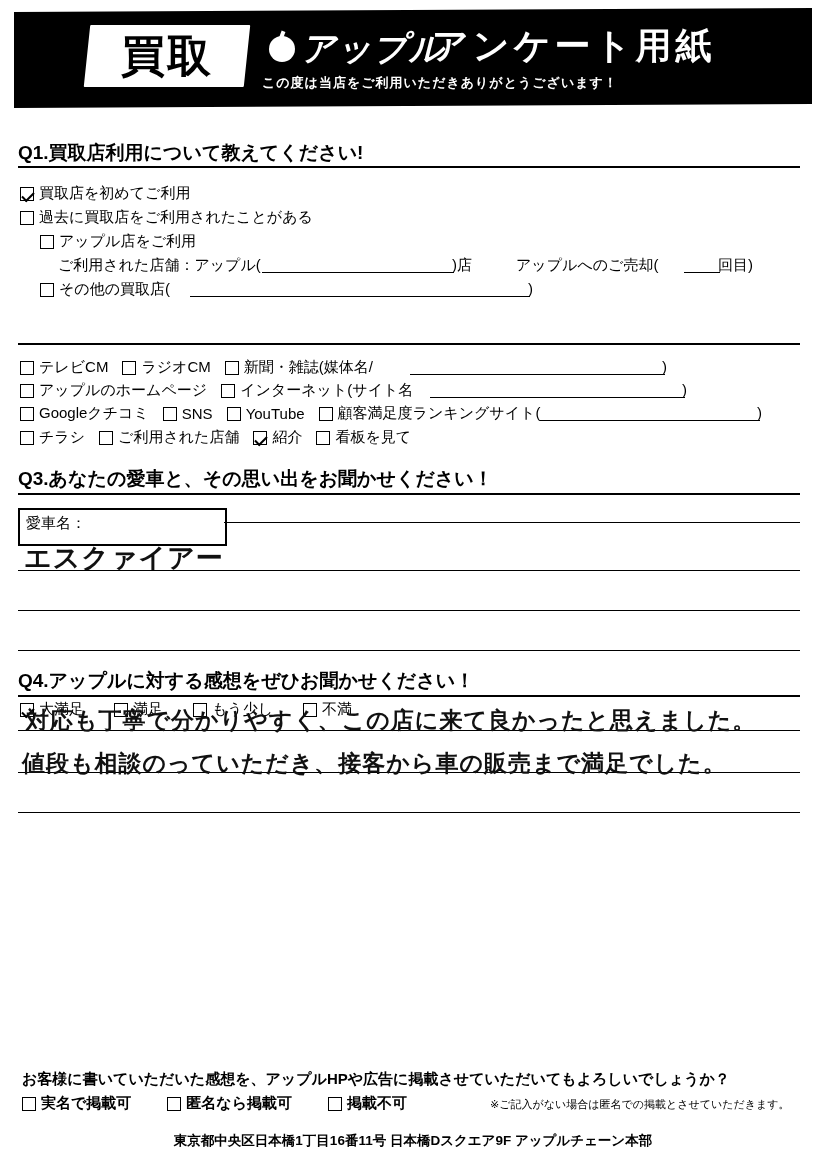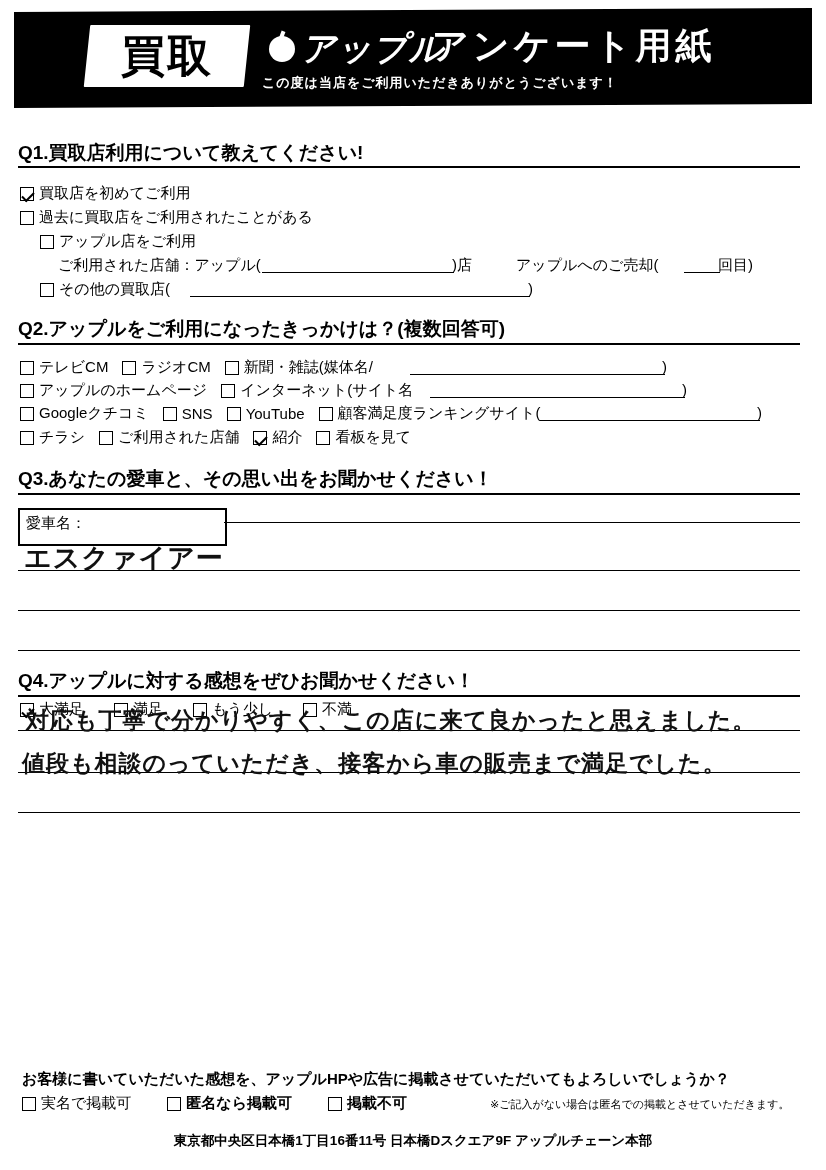--- a/index.html
+++ b/index.html
@@ -138,21 +138,20 @@
   <div class="line" style="left:684px;top:272px;width:36px;"></div>
   <div class="txt" style="left:718px;top:256px;">回目)</div>
 
   <div class="row" style="left:40px;top:280px;">
     <span class="cb"></span>
     <span>その他の買取店(</span>
   </div>
   <div class="line" style="left:190px;top:296px;width:340px;"></div>
   <div class="txt" style="left:528px;top:280px;">)</div>
 
-  <div class="q-title" style="left:18px;top:316px;">Q2.アップルをご利用になったきっかけは？(複数回答可)</div>
   <div class="q-underline" style="left:18px;top:343px;width:782px;"></div>
 
   <div class="row" style="left:20px;top:358px;">
     <span class="opt">
       <span class="cb"></span>
       <span>テレビCM</span>
     </span>
     <span class="opt">
       <span class="cb"></span>
       <span>ラジオCM</span>
@@ -256,21 +255,21 @@
   <div class="line" style="left:18px;top:772px;width:782px;"></div>
   <div class="hand" style="position:absolute;left:22px;top:748px;font-size:23px;width:780px;">値段も相談のっていただき、接客から車の販売まで満足でした。</div>
   <div class="line" style="left:18px;top:812px;width:782px;"></div>
 
 
   <div class="footer-q">お客様に書いていただいた感想を、アップルHPや広告に掲載させていただいてもよろしいでしょうか？</div>
 
   <div class="row" style="left:22px;top:1094px;">
     <span class="opt" style="margin-right:36px;">
       <span class="cb"></span>
-      <span style="font-weight:normal;text-align:center;">実名で掲載可</span>
+      <span style="font-weight:bold;text-align:center;">実名で掲載可</span>
     </span>
     <span class="opt" style="margin-right:36px;">
       <span class="cb"></span>
       <span style="font-weight:bold;">匿名なら掲載可</span>
     </span>
     <span class="opt">
       <span class="cb"></span>
       <span style="font-weight:bold;">掲載不可</span>
     </span>
   </div>

